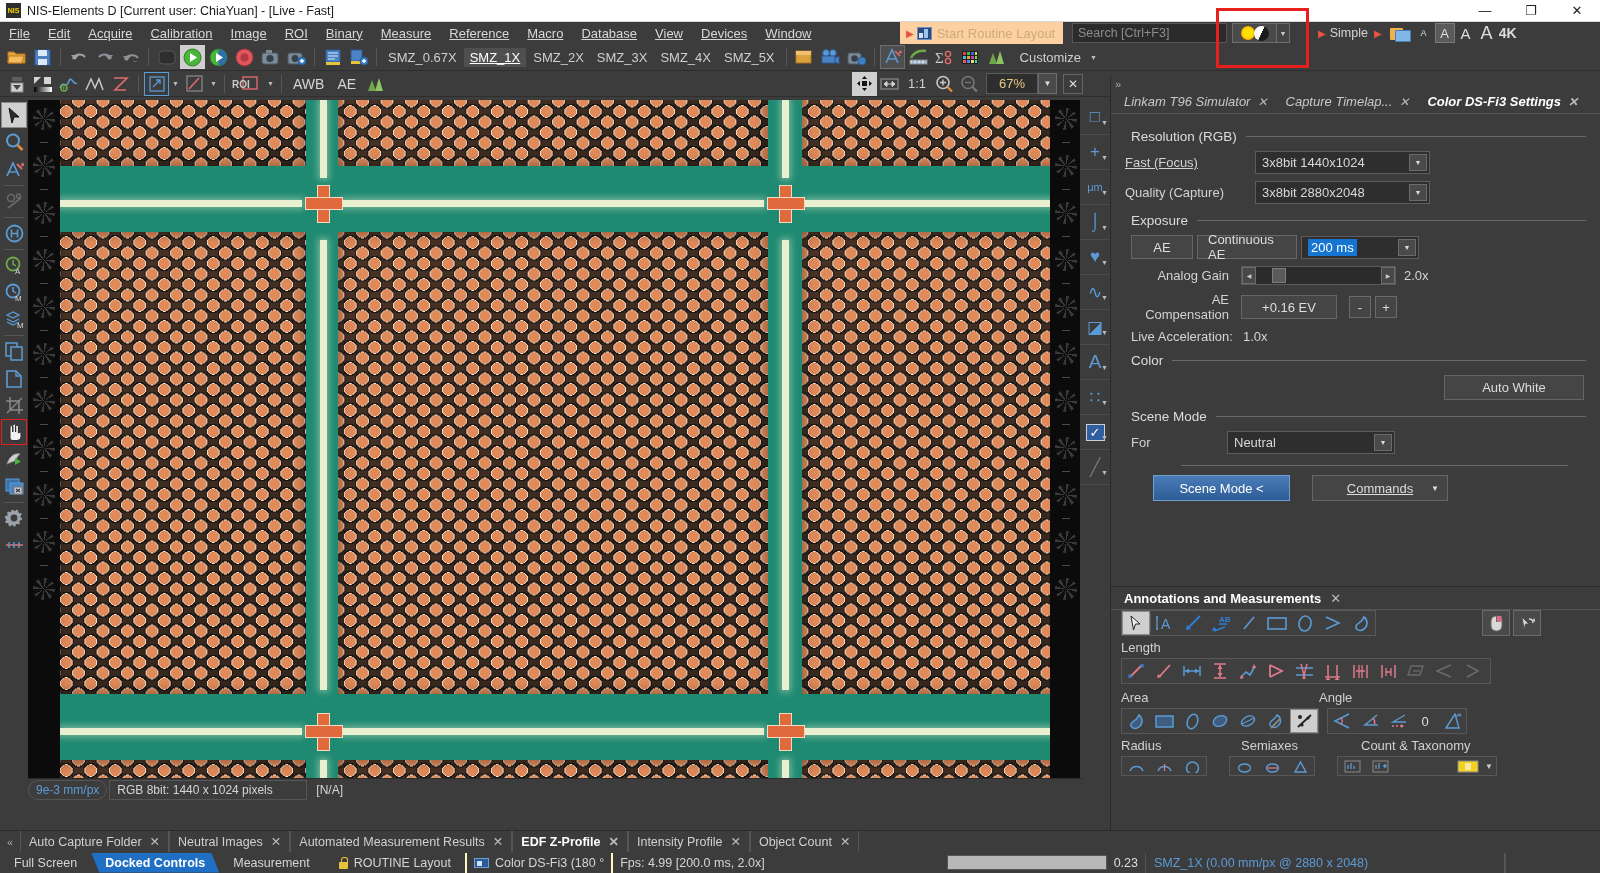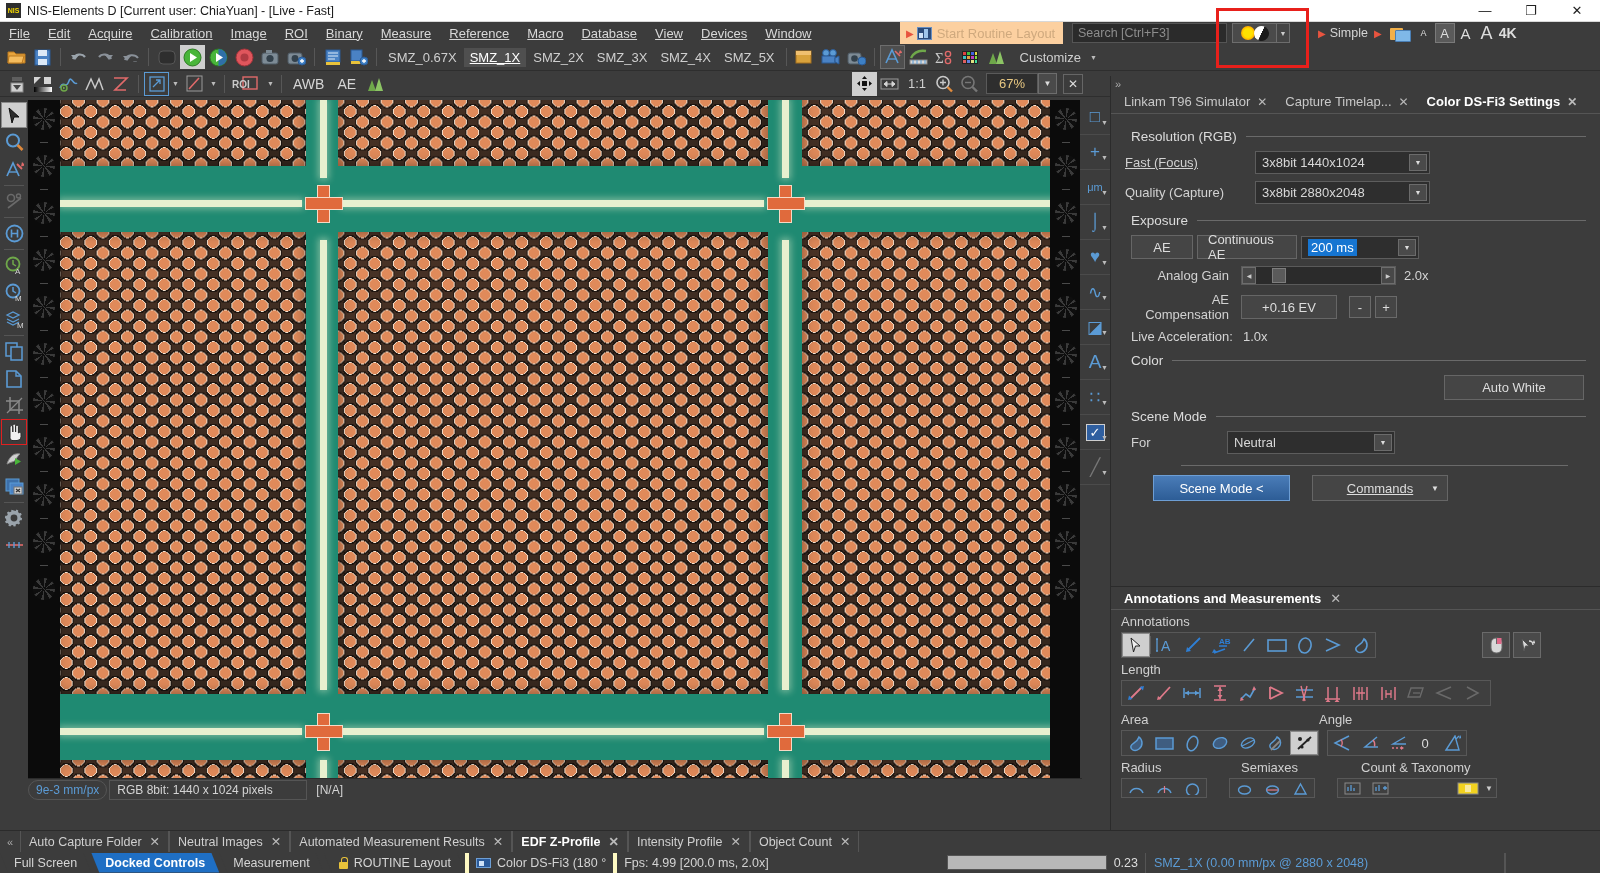--- a/index.html
+++ b/index.html
@@ -189,21 +189,21 @@
     position:absolute; right:0; top:76px; width:490px; bottom:42px;
     background:#3c3c3c; border-left:1px solid #2b2b2b;
   }
   .dockchev{ position:absolute; left:4px; top:2px; color:#aaa; font-size:11px; }
   .tabrow{
     display:flex; align-items:flex-end; height:24px; margin-top:14px; padding-left:4px;
     border-bottom:1px solid #555;
   }
   .dtab{
     height:23px; display:flex; align-items:center; padding:0 8px; font-size:13px;
-    color:#c8c8c8; background:#3c3c3c; border:1px solid transparent;
+    color:#c8c8c8; background:#3c3c3c; border:1px solid transparent;font-style:italic;
   }
   .dtab.active{ color:#ffffff; font-weight:bold; background:#3c3c3c; }
   .dtab .x{ margin-left:7px; font-size:12px; color:#bbb; }
 
   .panel{ padding:6px 10px 0 14px; }
   .grouphdr{ display:flex; align-items:center; margin:9px 0 7px 6px; }
   .grouphdr .gl{ font-size:13.5px; color:#dcdcdc; white-space:nowrap; }
   .grouphdr .gline{ flex:1; height:1px; background:#6a6a6a; margin-left:9px; margin-right:4px; }
   .row{ display:flex; align-items:center; margin-bottom:7px; }
   .lbl{ width:130px; font-size:13px; color:#d2d2d2; }
@@ -276,21 +276,21 @@
   .chip{ height:20px; display:flex; align-items:center; padding:0 8px; font-size:12.5px;
          color:#d5d5d5; position:relative; }
   .chip.sk{
     background:#3c3c3c; clip-path: polygon(0 0, calc(100% - 8px) 0, 100% 100%, 8px 100%);
     padding:0 14px;
   }
   .chip.sel{ background:#1f6fc4; color:#fff; font-weight:bold; }
   .lock{ width:11px;height:12px;position:relative;margin-right:5px; }
   .lock:before{content:"";position:absolute;left:1px;bottom:0;width:9px;height:7px;background:#e8c23a;border-radius:1px;}
   .lock:after{content:"";position:absolute;left:3px;top:0;width:5px;height:5px;border:1.5px solid #e8c23a;border-bottom:none;border-radius:3px 3px 0 0;}
-  .camchip{ display:flex;align-items:center; border-left:4px solid #fef9c3; padding:0 7px; height:20px; font-size:12.5px;}
+  .camchip{ display:flex;align-items:center; border-left:2px solid #fef9c3; padding:0 7px; height:20px; font-size:12.5px;}
   .camico{ width:15px;height:10px;background:#2a5a9a;border:1px solid #6d9ed4;margin-right:6px;position:relative;}
   .camico:after{content:"";position:absolute;left:2px;top:2px;width:5px;height:5px;background:#cfe2f7;}
   .progwrap{ margin-left:auto; display:flex; align-items:center; }
   .progbar{ width:160px;height:15px;background:#b8b8b8;border:1px solid #555; }
   .progval{ padding:0 7px; font-size:12.5px; color:#ddd; }
   .smz{ color:#5b9bd5; font-size:12.5px; padding:0 8px; border-left:1px solid #555; border-right:1px solid #555; height:20px; display:flex; align-items:center; min-width:360px;}
   .endbox{ width:95px;height:20px;border-left:1px solid #555; }
 </style>
 </head>
 <body>
@@ -975,21 +975,20 @@
   </div>
 
   <div class="annopanel">
     <div class="anno-tabrow">
       <div class="anno-tab">
         <span style="font-weight:bold">Annotations and Measurements</span>
         <span style="margin-left:9px;color:#bbb">✕</span>
       </div>
     </div>
 
-    <div class="anno-sec-lbl">Annotations</div>
     <div class="flexrow">
       <div class="icostrip">
         <div class="ic sel">
           <svg width="14" height="16" viewBox="0 0 14 16">
               <path d="M2 1l9 8h-4.5l-2 6z" fill="#f0f0f0" stroke="#222"></path>
             </svg>
         </div>
         <div style="width:1px;height:18px;background:#5a5a5a"></div>
         <div class="ic">
           <svg width="20" height="16" viewBox="0 0 20 16">

